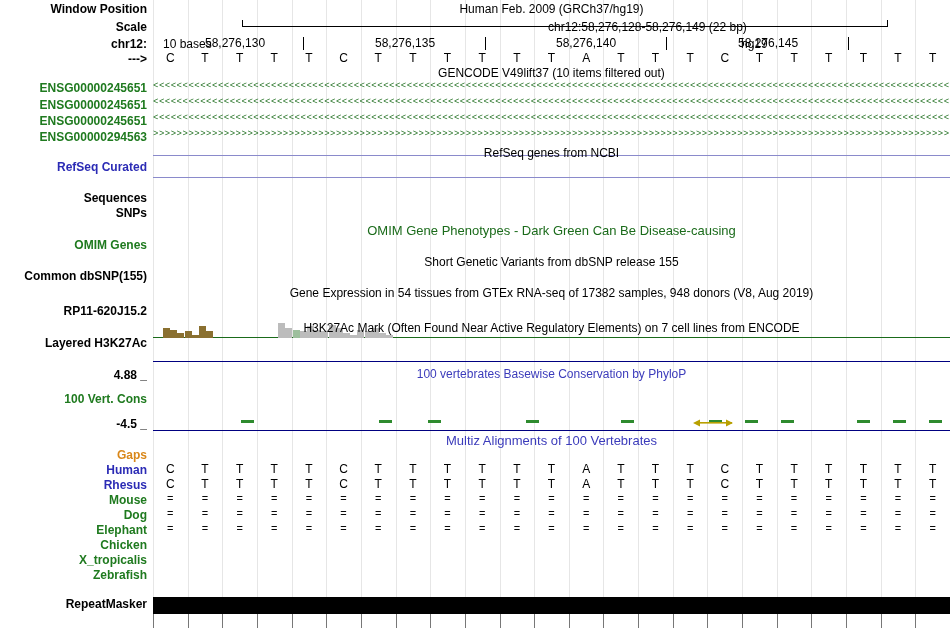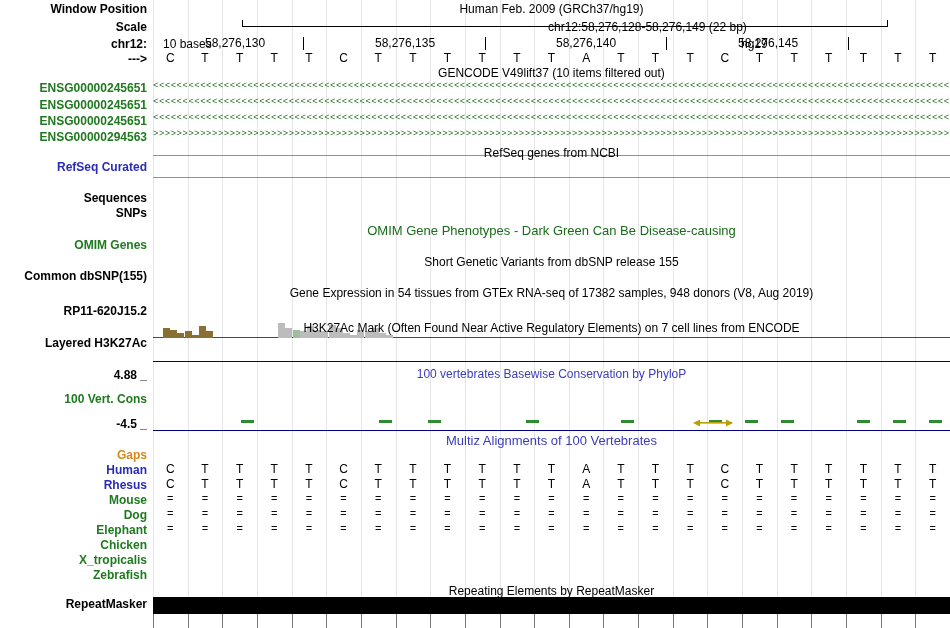--- a/index.html
+++ b/index.html
@@ -385,21 +385,20 @@
           <div class="align-cell eq" style="left: 668.717px;">=</div>
           <div class="align-cell eq" style="left: 703.37px;">=</div>
           <div class="align-cell eq" style="left: 738.022px;">=</div>
           <div class="align-cell eq" style="left: 772.674px;">=</div>
         </div>
         <div class="align-row" style="top: 537px;"></div>
         <div class="align-row" style="top: 552px;"></div>
         <div class="align-row" style="top: 567px;"></div>
       </div>
 
-    <div class="track-title" style="top:584px;">Repeating Elements by RepeatMasker</div>
     <div class="rm-bar" style="top:597px;"></div>
     <div class="rm-ticks" style="top:614px;" id="rm-ticks">
         <div class="rm-tick" style="left: 0px;"></div>
         <div class="rm-tick" style="left: 35px;"></div>
         <div class="rm-tick" style="left: 69px;"></div>
         <div class="rm-tick" style="left: 104px;"></div>
         <div class="rm-tick" style="left: 139px;"></div>
         <div class="rm-tick" style="left: 173px;"></div>
         <div class="rm-tick" style="left: 208px;"></div>
         <div class="rm-tick" style="left: 243px;"></div>

